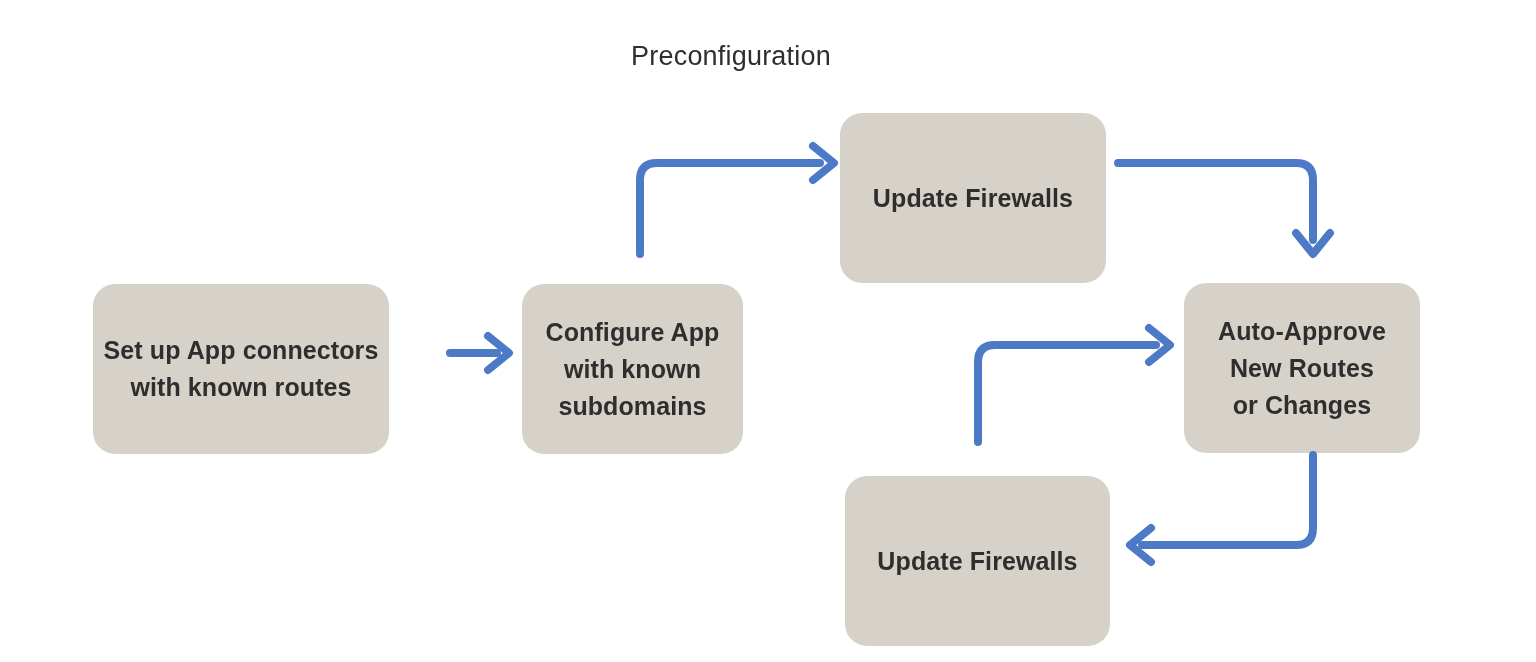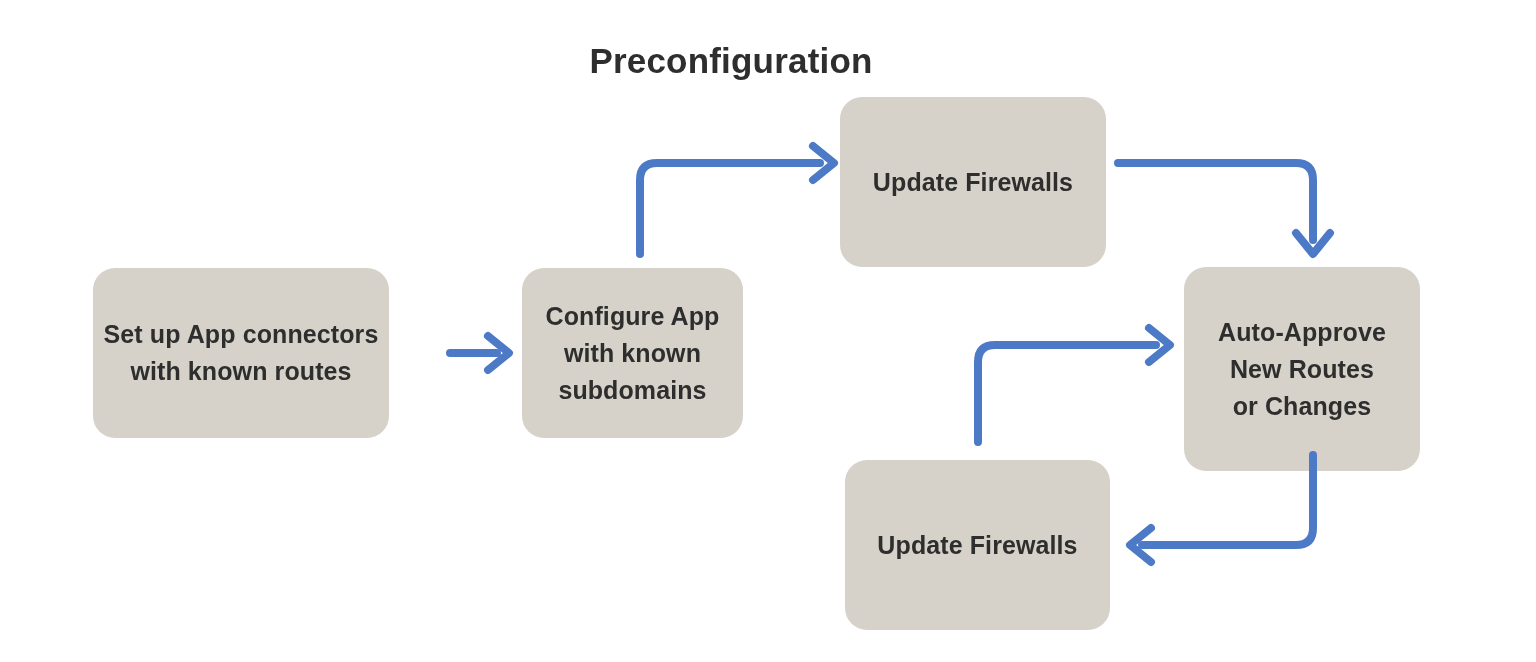--- a/index.html
+++ b/index.html
@@ -16,45 +16,46 @@
     height: 662px;
     background: var(--bg);
     font-family: "Liberation Sans", "DejaVu Sans", sans-serif;
     overflow: hidden;
   }
   .diagram-title {
     position: absolute;
     left: 731px;
     top: 41px;
     transform: translateX(-50%);
-    font-size: 35px;
-    font-weight: 700;
+    font-size: 27px;
+    font-weight: 400;
     color: var(--text);
     letter-spacing: 0.2px;
     white-space: nowrap;
   }
   .node {
     position: absolute;
     background: var(--node-fill);
     border-radius: 22px;
     display: flex;
     align-items: center;
     justify-content: center;
     text-align: center;
     color: var(--text);
     font-size: 25px;
     font-weight: 700;
     line-height: 1.48;
     white-space: pre-line;
     letter-spacing: 0.1px;
+    margin-top: 16px;
   }
   .node-setup     { left: 93px;   top: 268px; width: 296px; height: 170px; }
   .node-configure { left: 522px;  top: 268px; width: 221px; height: 170px; }
   .node-fw-top    { left: 840px;  top: 97px;  width: 266px; height: 170px; }
-  .node-approve   { left: 1184px; top: 267px; width: 236px; height: 204px; text-align: center; }
+  .node-approve   { left: 1184px; top: 267px; width: 236px; height: 170px; text-align: center; }
   .node-fw-bottom { left: 845px;  top: 460px; width: 265px; height: 170px; }
   .edges-layer {
     position: absolute;
     left: 0; top: 0;
     width: 1536px; height: 662px;
     pointer-events: none;
   }
   .arrow {
     fill: none;
     stroke: var(--accent);

